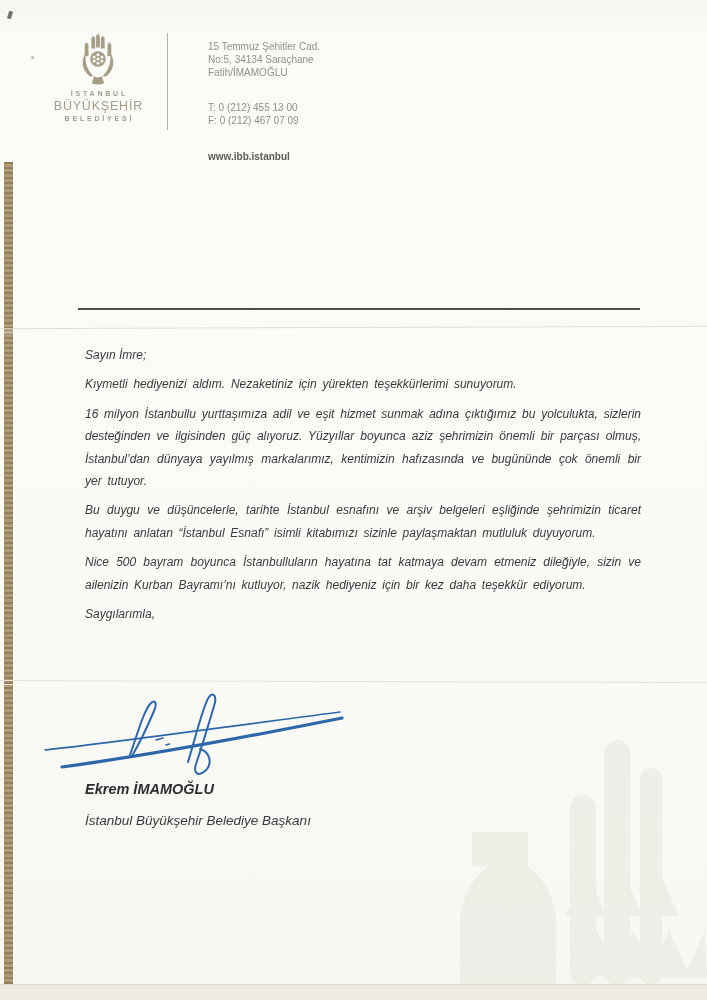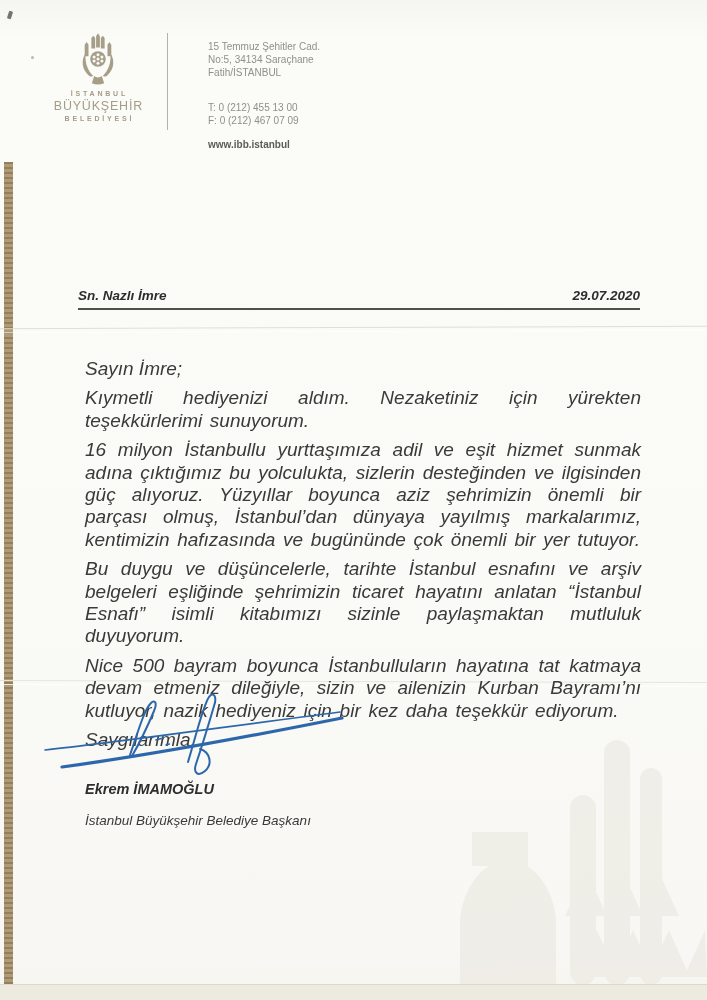--- a/index.html
+++ b/index.html
@@ -27,34 +27,34 @@
   .crease-2{top:681px;border-top-color:#e7e5dd;transform:rotate(.15deg);}
 
   
   .logo-block{position:absolute;left:42px;top:33px;width:112px;text-align:center;color:#a59c87;}
   .logo-emblem{display:block;margin:0 auto 5px;}
   .logo-line-sm{font-size:7px;font-weight:bold;letter-spacing:2.8px;text-indent:2.8px;}
   .logo-line-lg{font-size:12.5px;font-weight:normal;letter-spacing:.8px;text-indent:.8px;margin:2px 0;}
   .header-divider{position:absolute;left:167px;top:33px;width:1px;height:97px;background:#b3b1ad;}
   .address-block{position:absolute;left:208px;top:40px;font-size:10px;line-height:13px;color:#8f8f8b;}
   .address-contact{margin-top:22px;}
-  .address-website{margin-top:11px;font-weight:bold;color:#5c5b55;}
+  .address-website{margin-top:23px;font-weight:bold;color:#5c5b55;}
 
   
   .recipient-row{
     position:absolute;top:288px;left:78px;width:562px;
     display:flex;justify-content:space-between;align-items:baseline;
     font-style:italic;font-weight:bold;font-size:13.5px;color:#2d2d2d;
   }
   .rule{position:absolute;top:308px;left:78px;width:562px;height:2px;background:#4f4f4d;}
 
   
   .letter-body{
-    position:absolute;top:358px;left:85px;width:556px;
-    font-style:italic;font-size:19px;line-height:22.4px;color:#3a3a3a;
+    position:absolute;top:344px;left:85px;width:556px;
+    font-style:italic;font-size:12px;line-height:22.4px;color:#3a3a3a;
   }
   .letter-body p{margin:0 0 7px;text-align:justify;word-spacing:2.4px;}
   .letter-body p.no-justify{text-align:left;word-spacing:normal;}
 
   
   .signature{position:absolute;left:42px;top:680px;}
   .signer{position:absolute;left:85px;top:781px;font-style:italic;color:#2e2e2e;}
   .signer-name{font-weight:bold;font-size:14.5px;margin-bottom:16px;}
   .signer-title{font-size:13.5px;color:#3a3a3a;}
 
@@ -115,32 +115,28 @@
     <div class="logo-line-sm">İSTANBUL</div>
     <div class="logo-line-lg">BÜYÜKŞEHİR</div>
     <div class="logo-line-sm">BELEDİYESİ</div>
   </div>
 
   <div class="header-divider"></div>
 
   <div class="address-block">
     <div>15 Temmuz Şehitler Cad.</div>
     <div>No:5, 34134 Saraçhane</div>
-    <div>Fatih/İSTANBUL</div>
+    <div>Fatih/İMAMOĞLU</div>
     <div class="address-contact">
       <div>T: 0 (212) 455 13 00</div>
       <div>F: 0 (212) 467 07 09</div>
     </div>
     <div class="address-website">www.ibb.istanbul</div>
   </div>
 
-  <div class="recipient-row">
-    <span>Sn. Nazlı İmre</span>
-    <span>29.07.2020</span>
-  </div>
   <div class="rule"></div>
 
   <div class="letter-body">
     <p class="no-justify">Sayın İmre;</p>
     <p>Kıymetli hediyenizi aldım. Nezaketiniz için yürekten teşekkürlerimi sunuyorum.</p>
     <p>16 milyon İstanbullu yurttaşımıza adil ve eşit hizmet sunmak adına çıktığımız bu yolculukta, sizlerin desteğinden ve ilgisinden güç alıyoruz. Yüzyıllar boyunca aziz şehrimizin önemli bir parçası olmuş, İstanbul’dan dünyaya yayılmış markalarımız, kentimizin hafızasında ve bugününde çok önemli bir yer tutuyor.</p>
     <p>Bu duygu ve düşüncelerle, tarihte İstanbul esnafını ve arşiv belgeleri eşliğinde şehrimizin ticaret hayatını anlatan “İstanbul Esnafı” isimli kitabımızı sizinle paylaşmaktan mutluluk duyuyorum.</p>
     <p>Nice 500 bayram boyunca İstanbulluların hayatına tat katmaya devam etmeniz dileğiyle, sizin ve ailenizin Kurban Bayramı’nı kutluyor, nazik hediyeniz için bir kez daha teşekkür ediyorum.</p>
     <p class="no-justify">Saygılarımla,</p>
   </div>

